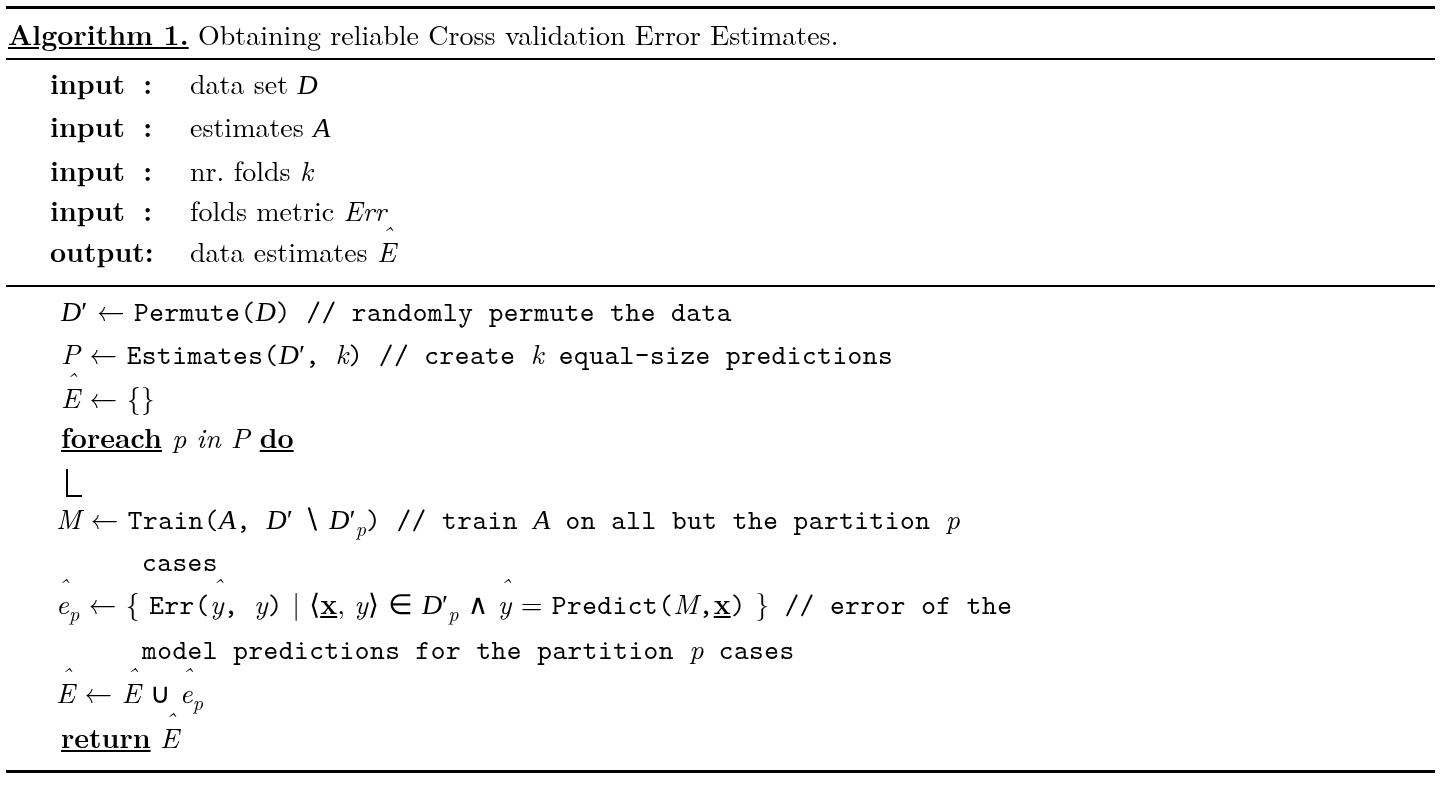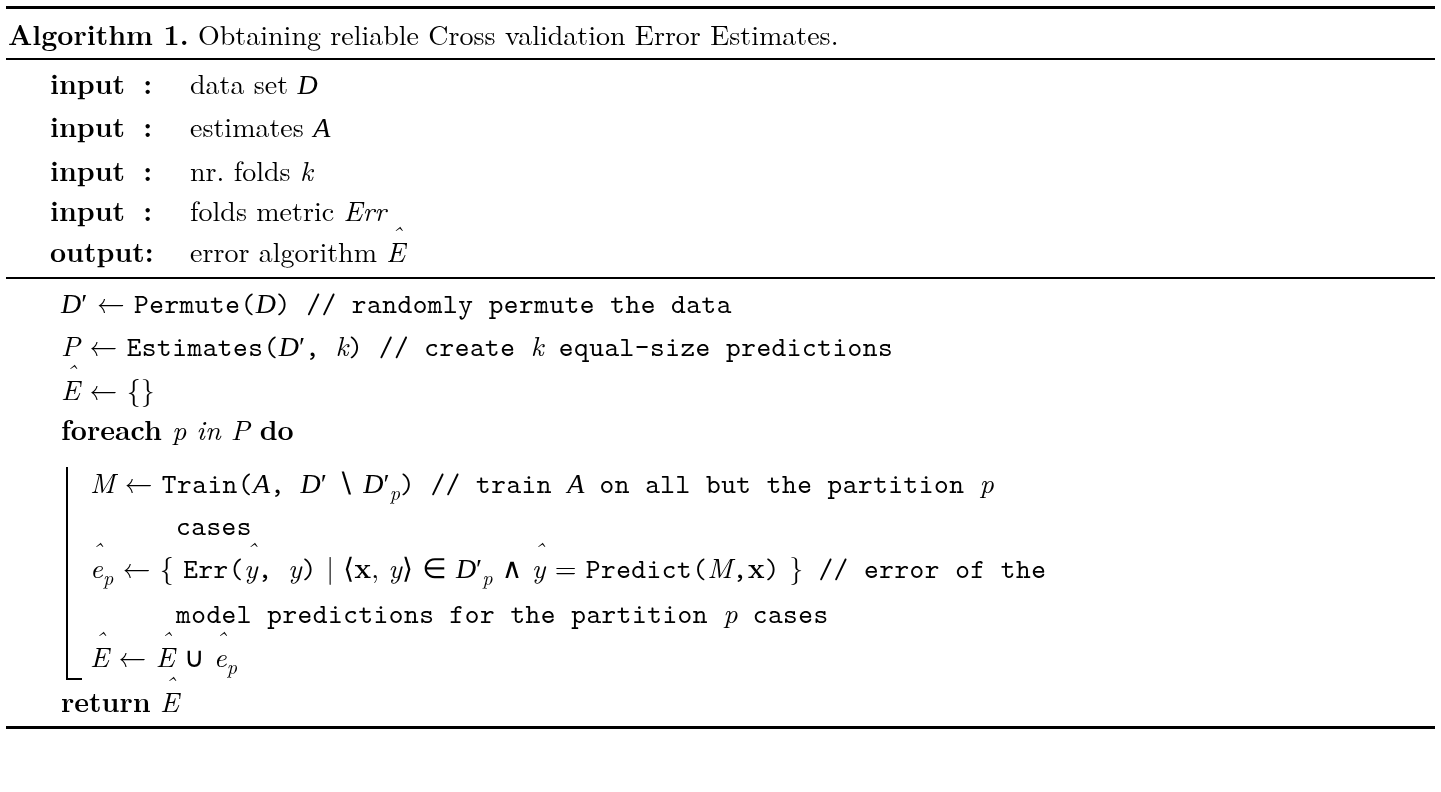--- a/index.html
+++ b/index.html
@@ -19,46 +19,47 @@
     border: none;
     border-top: 3px solid #000;
     margin: 0;
   }
   .hr.thin {
     border-top: 2px solid #000;
   }
   .title-row {
     padding: 4px 2px 4px 2px;
   }
-  .bold { font-weight: bold; }
+  .bold { font-weight: bold; text-decoration: underline; }
   .cal { font-family: "Lucida Calligraphy", "Brush Script MT", cursive; font-style: italic; }
   .it { font-style: italic; }
   .tt { font-family: "Latin Modern Mono", "Courier New", monospace; letter-spacing: 0.5px; }
   .io-block, .body-block {
-    padding: 2px 0 6px 44px;
+    padding: 2px 0 14px 44px;
   }
   .io-row {
     display: flex;
     gap: 0;
   }
   .io-label {
     min-width: 140px;
     font-weight: bold;
   }
   .colon {
     padding-right: 8px;
   }
   .stmt {
     padding-left: 0;
     margin-left: 11px;
   }
   .loop {
     display: flex;
     align-items: stretch;
-    margin-top: 12px;
+    margin-top: 6px;
+    flex-direction: column;
   }
   .vbar-wrap {
     display: flex;
     flex-direction: column;
     align-items: center;
     width: 34px;
     flex: 0 0 34px;
   }
   .vbar {
     width: 2px;
@@ -118,21 +119,21 @@
     <div class="io-row">
       <span class="io-label"><span>input</span><span class="colon" style="padding-left:18px;">:</span></span>
       <span><span>nr. folds </span><span class="it">k</span></span>
     </div>
     <div class="io-row">
       <span class="io-label"><span>input</span><span class="colon" style="padding-left:18px;">:</span></span>
       <span><span>folds metric </span><span class="it">Err</span></span>
     </div>
     <div class="io-row">
       <span class="io-label"><span>output:</span></span>
-      <span><span>error algorithm </span><span class="it hat">E</span></span>
+      <span><span>data estimates </span><span class="it hat">E</span></span>
     </div>
   </div>
 
   <hr class="hr thin">
 
   <div class="body-block">
 
     <div class="stmt">
       <span class="cal">D</span><span>′</span><span> ← </span><span class="tt">Permute(</span><span class="cal">D</span><span class="tt">)</span><span class="tt"> // randomly permute the data</span>
     </div>

